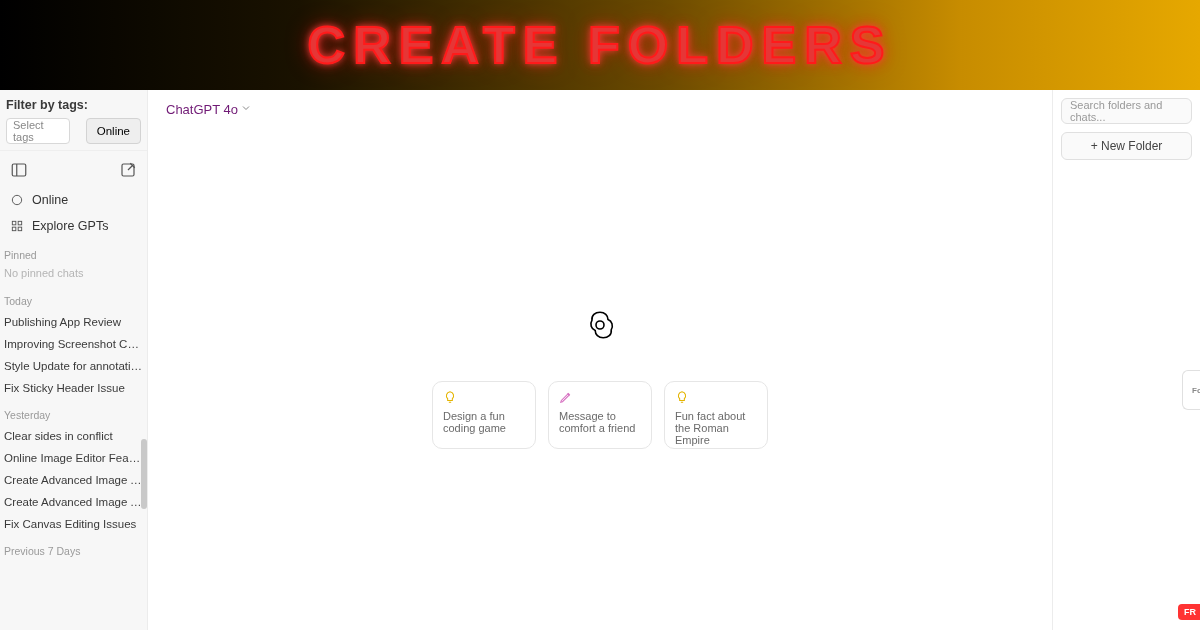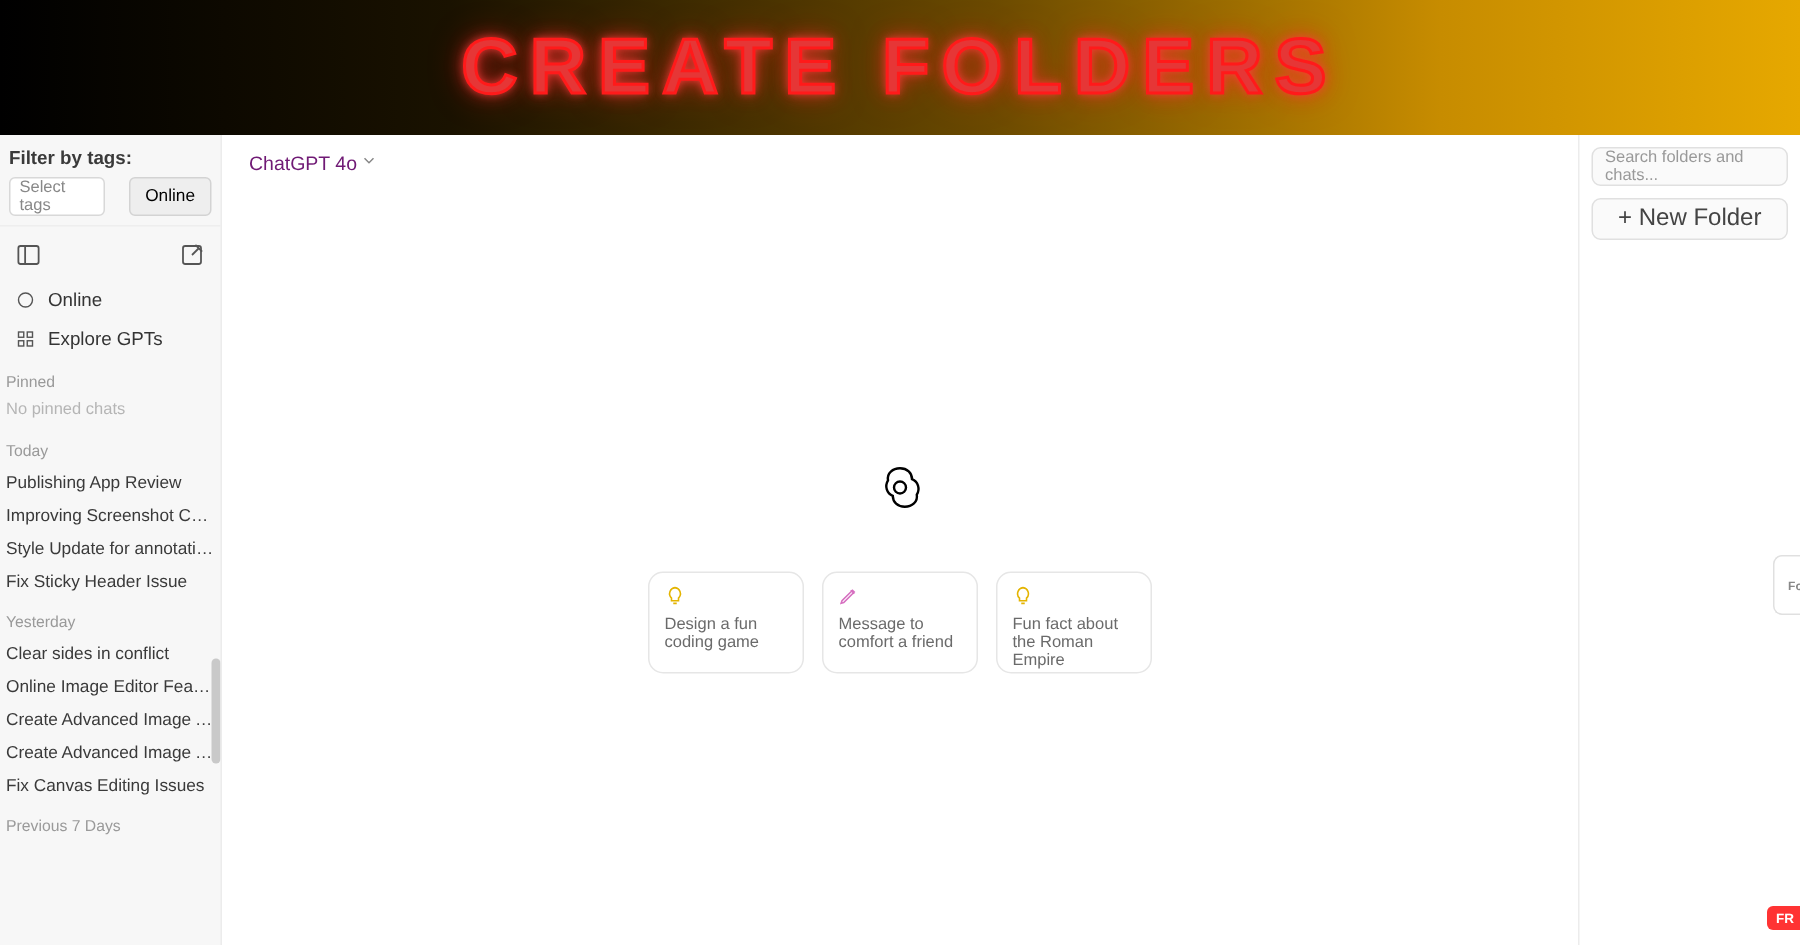--- a/index.html
+++ b/index.html
@@ -100,21 +100,21 @@
     padding:8px; font-size:12px;
     display:flex; flex-direction:column; gap:8px;
     position:relative;
   }
   .search-box {
     width:100%; height:26px; border:1px solid #e0e0e0; border-radius:6px;
     background:#fafafa; padding:0 8px; font-size:11px; color:#999; display:flex; align-items:center;
   }
   .new-folder-btn {
     width:100%; height:28px; border:1px solid #e0e0e0; border-radius:6px;
-    background:#fafafa; font-size:16px; color:#444; cursor:pointer;
+    background:#fafafa; font-size:12px; color:#444; cursor:pointer;
   }
   .expand-tab {
     position:absolute; right:0; top:280px;
     width:18px; height:40px; border:1px solid #e0e0e0; border-right:none;
     border-radius:6px 0 0 6px; background:#fff;
     display:flex; flex-direction:row; align-items:center; justify-content:center;
     font-size:8px; color:#888; gap:18px; cursor:pointer;font-weight:bold;
   }
   .expand-tab svg { width:10px; height:10px; stroke:#888; fill:none; stroke-width:2;}
 

